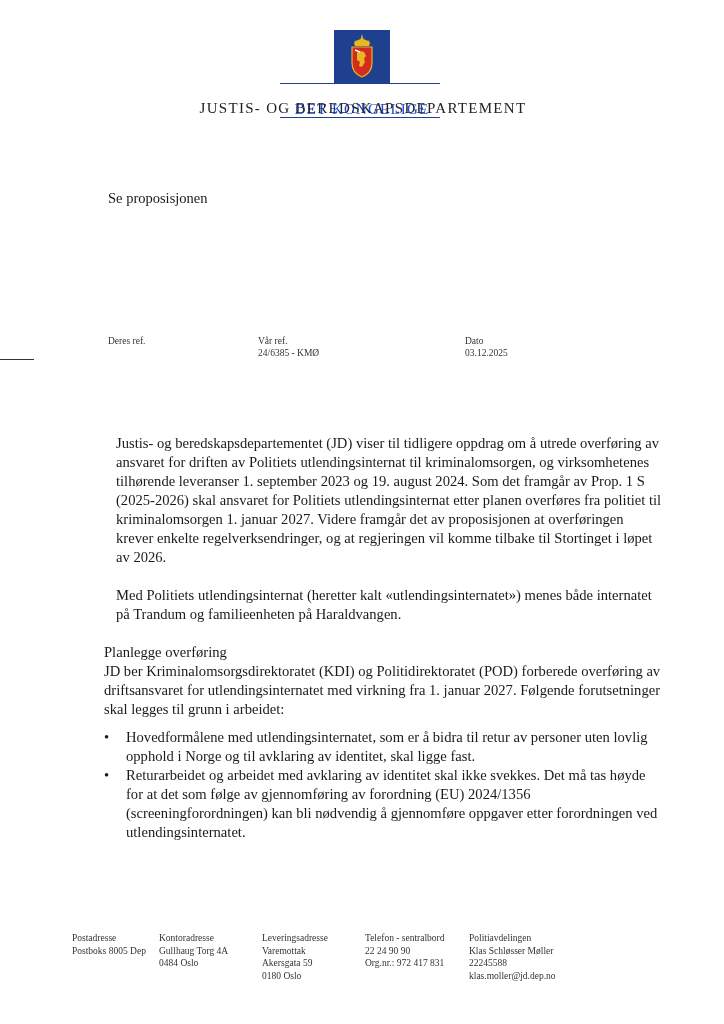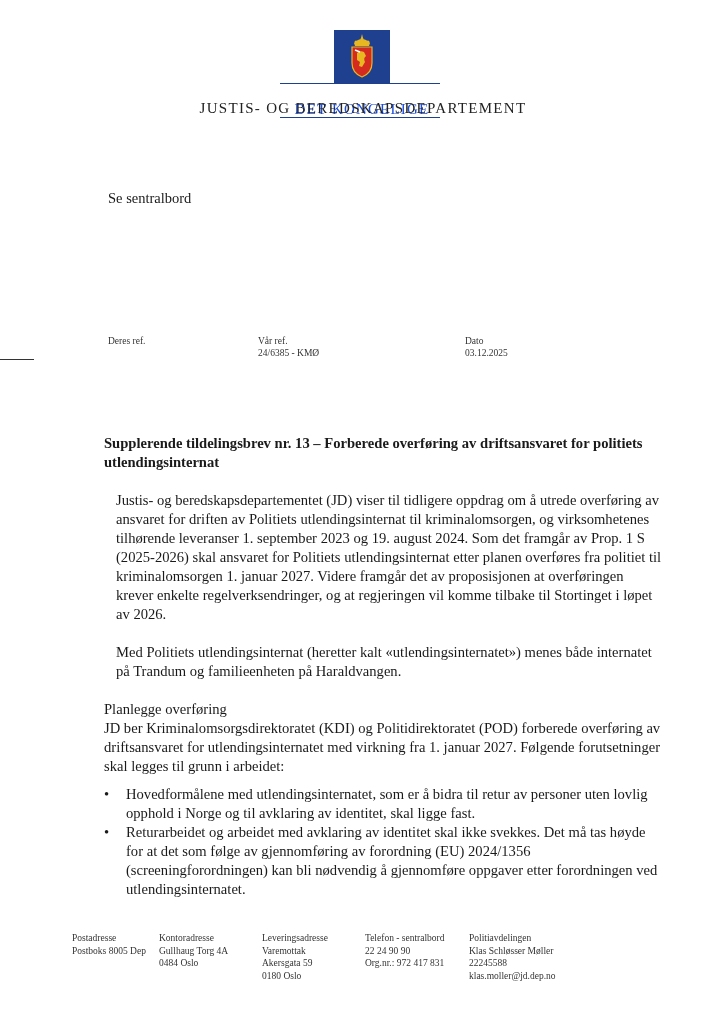--- a/index.html
+++ b/index.html
@@ -40,32 +40,31 @@
   <circle cx="21" cy="9" r="1.5" fill="#e8b820"></circle>
   <path d="M5 14 L25 14 L25 30 Q25 40 15 44 Q5 40 5 30 Z" fill="#d42a20" stroke="#e8b820" stroke-width="1.2"></path>
   <path d="M10 20 Q13 17 17 19 L19 23 Q16 25 18 29 L15 34 L12 33 L13 29 L10 27 Z" fill="#e8b820"></path>
   <path d="M8 17 L13 19" stroke="#fff" stroke-width="1.5"></path>
 </svg>
 <div class="logo-rule-top"></div>
 <div class="dept-line1">DET KONGELIGE</div>
 <div class="dept-line2">JUSTIS- OG BEREDSKAPSDEPARTEMENT</div>
 <div class="logo-rule-bottom"></div>
 
-<div class="recipient">Se sentralbord</div>
+<div class="recipient">Se proposisjonen</div>
 
 <div class="ref-label" style="left:108px">Deres ref.</div>
 <div class="ref-value" style="left:108px"></div>
 <div class="ref-label" style="left:258px">Vår ref.</div>
 <div class="ref-value" style="left:258px">24/6385 - KMØ</div>
 <div class="ref-label" style="left:465px">Dato</div>
 <div class="ref-value" style="left:465px">03.12.2025</div>
 <div class="fold-mark"></div>
 
 <div class="content">
-  <h1>Supplerende tildelingsbrev nr. 13 – Forberede overføring av driftsansvaret for politiets utlendingsinternat</h1>
   <p>Justis- og beredskapsdepartementet (JD) viser til tidligere oppdrag om å utrede overføring av ansvaret for driften av Politiets utlendingsinternat til kriminalomsorgen, og virksomhetenes tilhørende leveranser 1. september 2023 og 19. august 2024. Som det framgår av Prop. 1 S (2025-2026) skal ansvaret for Politiets utlendingsinternat etter planen overføres fra politiet til kriminalomsorgen 1. januar 2027. Videre framgår det av proposisjonen at overføringen krever enkelte regelverksendringer, og at regjeringen vil komme tilbake til Stortinget i løpet av 2026.</p>
   <p>Med Politiets utlendingsinternat (heretter kalt «utlendingsinternatet») menes både internatet på Trandum og familieenheten på Haraldvangen.</p>
   <h2>Planlegge overføring</h2>
   <p class="tight">JD ber Kriminalomsorgsdirektoratet (KDI) og Politidirektoratet (POD) forberede overføring av driftsansvaret for utlendingsinternatet med virkning fra 1. januar 2027. Følgende forutsetninger skal legges til grunn i arbeidet:</p>
   <ul>
     <li>
       <span class="bullet">•</span>
       <span>Hovedformålene med utlendingsinternatet, som er å bidra til retur av personer uten lovlig opphold i Norge og til avklaring av identitet, skal ligge fast.</span>
     </li>
     <li>

